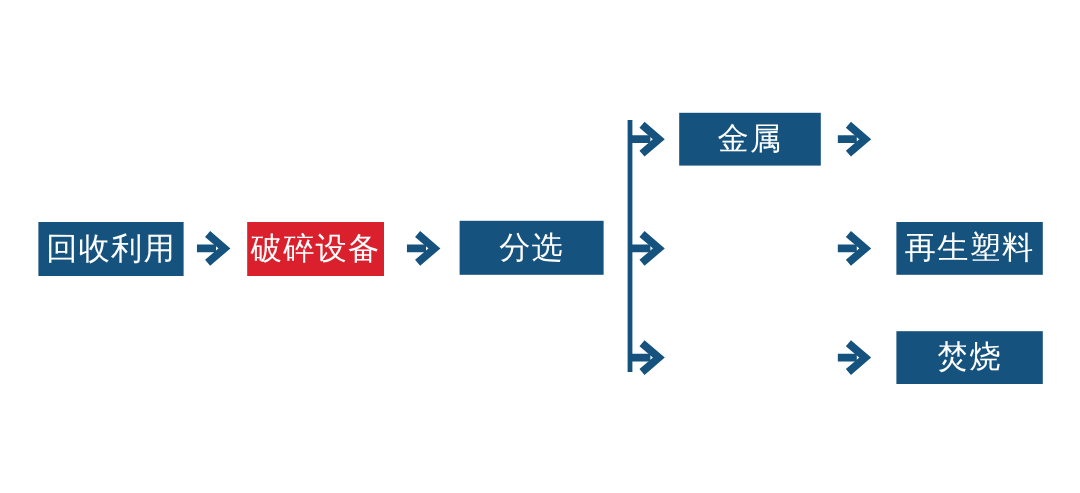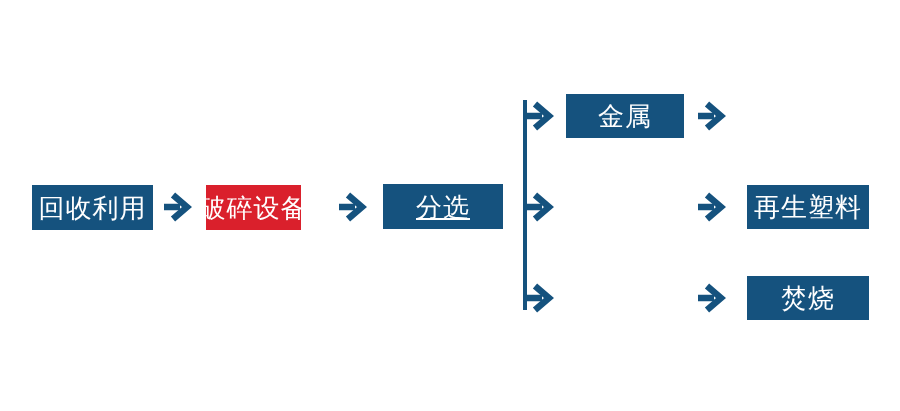--- a/index.html
+++ b/index.html
@@ -46,28 +46,28 @@
 
 <div class="canvas">
 
   <div class="node blue" style="left:32px; top:185px; width:121px; height:45px;">回收利用</div>
 
   <svg class="arrow" style="left:164px; top:191px;" width="30" height="32" viewBox="0 0 30 32">
     <path d="M0 16 H16"></path>
       <path d="M9 4 L23 16 L9 28"></path>
   </svg>
 
-  <div class="node red" style="left:206px; top:185px; width:95px; height:45px;">破碎设备</div>
+  <div class="node red" style="left:206px; top:185px; width:114px; height:45px;">破碎设备</div>
 
   <svg class="arrow" style="left:339px; top:191px;" width="30" height="32" viewBox="0 0 30 32">
     <path d="M0 16 H16"></path>
       <path d="M9 4 L23 16 L9 28"></path>
   </svg>
 
-  <div class="node blue" style="left:383px; top:184px; width:120px; height:45px;text-decoration:underline;">分选</div>
+  <div class="node blue" style="left:383px; top:184px; width:120px; height:45px;">分选</div>
 
   <div class="vline" style="left:523px; top:100px; width:4px; height:210px;"></div>
 
   <svg class="arrow" style="left:526px; top:100px;" width="30" height="32" viewBox="0 0 30 32">
     <path d="M0 16 H16"></path>
       <path d="M9 4 L23 16 L9 28"></path>
   </svg>
   <svg class="arrow" style="left:526px; top:191px;" width="30" height="32" viewBox="0 0 30 32">
     <path d="M0 16 H16"></path>
       <path d="M9 4 L23 16 L9 28"></path>

